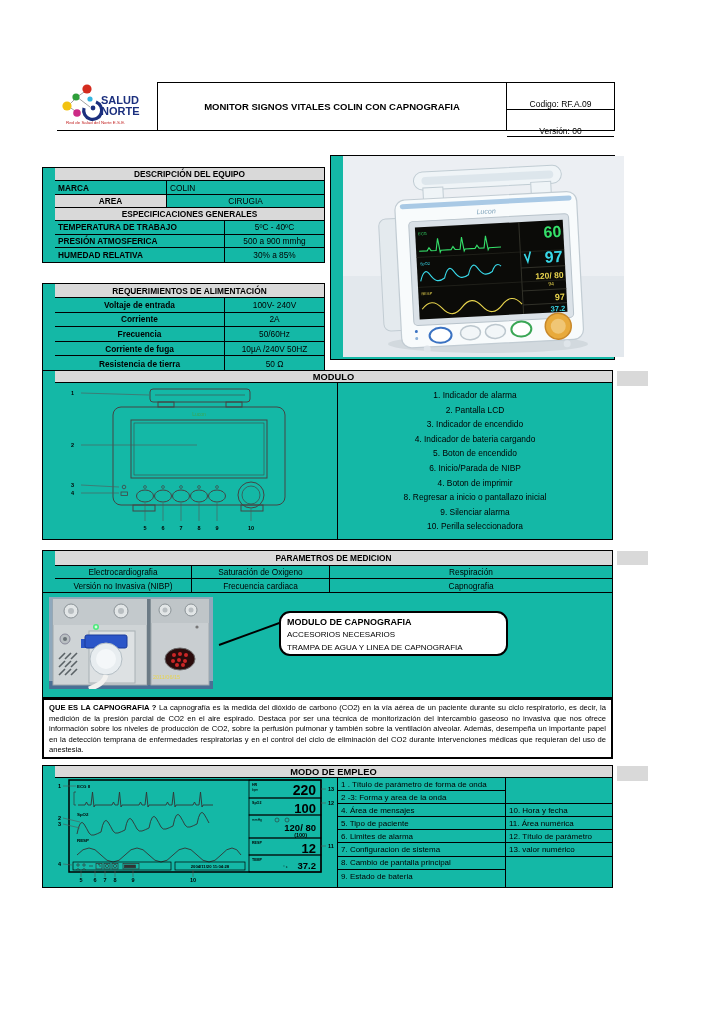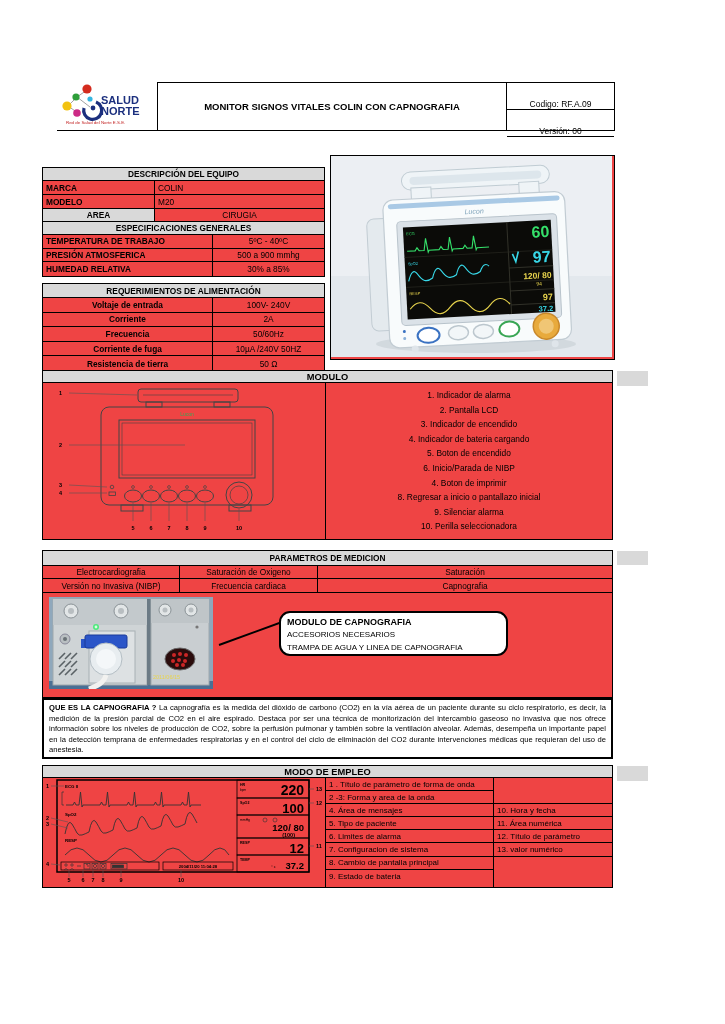--- a/index.html
+++ b/index.html
@@ -11,21 +11,21 @@
   .hdr { position:absolute; left:57px; top:82px; width:558px; height:49px; display:flex; }
   .hdr-logo { width:100px; border-bottom:1.5px solid #000; position:relative; }
   .hdr-title { flex:1; border:1.5px solid #000; display:flex; align-items:center; justify-content:center;
                font-weight:bold; font-size:9.5px; text-align:center; }
   .hdr-codes { width:107px; border:1.5px solid #000; border-left:none; display:flex; flex-direction:column; }
   .hdr-codes > div { flex:1; display:flex; align-items:center; justify-content:center;
                      font-size:8.5px; border-bottom:1px solid #000;margin-top:16px; }
   .hdr-codes > div:last-child { border-bottom:none; }
 
   
-  .box  { position:absolute; border:1.5px solid #000; box-sizing:border-box; background:#ef4444; }
+  .box  { position:absolute; border:1.5px solid #000; box-sizing:border-box; background:#14b8a6;padding-left:12px; }
   .trow { display:flex; border-bottom:1px solid #000; align-items:stretch; box-sizing:border-box; }
   .trow:last-child { border-bottom:none; }
   .tc   { display:flex; align-items:center; box-sizing:border-box; padding:0 3px;
           font-size:8.3px; overflow:hidden; white-space:nowrap; }
   .tc.rb { border-right:1px solid #000; }
   .tc.b  { font-weight:bold; }
   .tc.c  { justify-content:center; text-align:center; }
   .gray  { background:#d9d9d9; }
   .sec-hdr { background:#d9d9d9; border-bottom:1px solid #000; display:flex; align-items:center;
              justify-content:center; font-weight:bold; font-size:9.3px; }
@@ -84,24 +84,20 @@
     </div>
   </div>
 
   <div class="box" style="left:42px; top:167px; width:283px;">
     <div class="trow" style="height:13px;">
         <div class="tc c b gray" style="flex:1;">DESCRIPCIÓN DEL EQUIPO</div>
       </div>
     <div class="trow" style="height:14px;">
       <div class="tc b rb" style="width:112px;">MARCA</div>
       <div class="tc" style="flex:1;">COLIN</div>
-    </div>
-    <div class="trow" style="height:14px;">
-      <div class="tc b rb" style="width:112px;">MODELO</div>
-      <div class="tc" style="flex:1;">M20</div>
     </div>
     <div class="trow" style="height:13px;">
       <div class="tc c b rb gray" style="width:112px;">AREA</div>
       <div class="tc c" style="flex:1;">CIRUGIA</div>
     </div>
     <div class="trow" style="height:13px;">
         <div class="tc c b gray" style="flex:1;">ESPECIFICACIONES GENERALES</div>
       </div>
     <div class="trow" style="height:13.5px;">
       <div class="tc b rb" style="width:170px;">TEMPERATURA DE TRABAJO</div>
@@ -265,21 +261,21 @@
   </div>
   <div class="gray-strip" style="left:617px; top:371px; width:31px; height:15px;"></div>
 
   <div class="box" style="left:42px; top:550px; width:571px;">
     <div class="trow" style="height:15px;">
         <div class="tc c b gray" style="flex:1;">PARAMETROS DE MEDICION</div>
       </div>
     <div class="trow" style="height:13px;">
       <div class="tc c rb" style="width:137px;">Electrocardiografia</div>
       <div class="tc c rb" style="width:138px;">Saturación de Oxigeno</div>
-      <div class="tc c" style="flex:1;">Saturación</div>
+      <div class="tc c" style="flex:1;">Respiración</div>
     </div>
     <div class="trow" style="height:13px;">
       <div class="tc c rb" style="width:137px;">Versión no Invasiva (NIBP)</div>
       <div class="tc c rb" style="width:138px;">Frecuencia cardiaca</div>
       <div class="tc c" style="flex:1;">Capnografia</div>
     </div>
   </div>
   <div class="gray-strip" style="left:617px; top:551px; width:31px; height:14px;"></div>
 
   <div class="box" style="left:42px; top:592px; width:571px; height:106px;">

